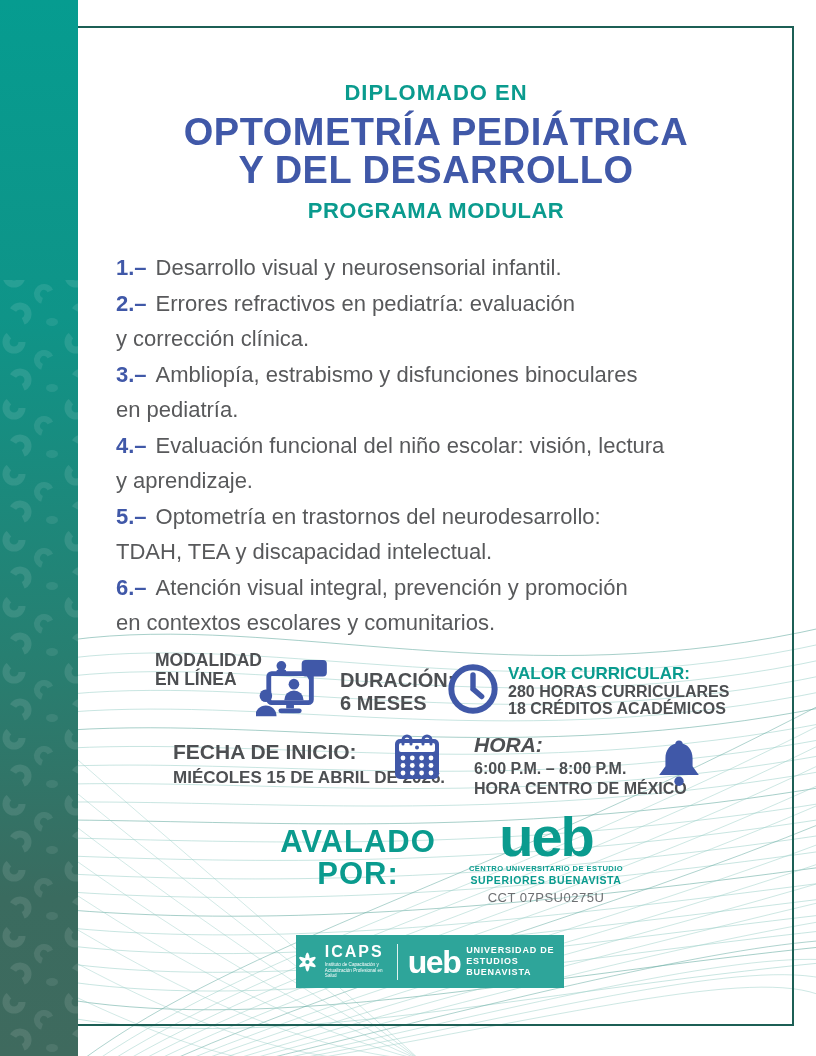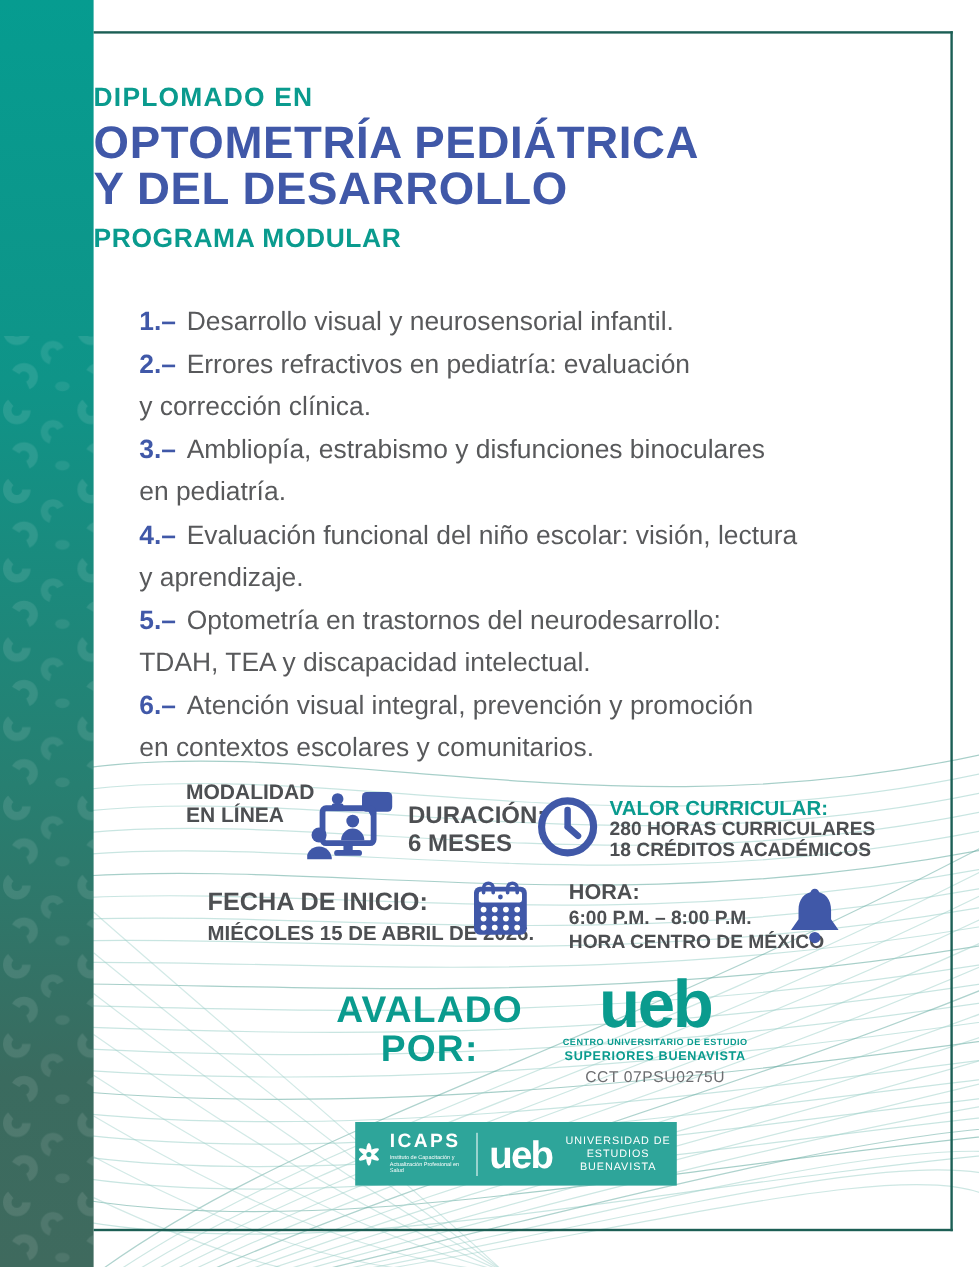--- a/index.html
+++ b/index.html
@@ -23,21 +23,21 @@
   
   .frame{position:absolute;left:78px;top:26px;width:716px;height:1000px;z-index:2;
     border-top:2px solid var(--frame);border-right:2px solid var(--frame);border-bottom:2px solid var(--frame);
     pointer-events:none;}
 
   #waves{position:absolute;left:0;top:0;z-index:0;}
 
   .content{position:absolute;inset:0;z-index:3;}
 
   
-  .header{position:absolute;left:78px;width:716px;top:68px;text-align:left;}
+  .header{position:absolute;left:78px;width:716px;top:80px;text-align:center;}
   .eyebrow{font-size:22px;font-weight:bold;color:var(--teal);letter-spacing:1px;}
   .title{font-size:38px;font-weight:bold;color:var(--blue);line-height:38px;margin-top:7px;letter-spacing:0.5px;}
   .subtitle{font-size:22px;font-weight:bold;color:var(--teal);margin-top:9px;letter-spacing:0.5px;}
 
   
   .modules{position:absolute;left:116px;top:250px;width:680px;font-size:22px;color:var(--text-gray);line-height:35.5px;}
   .module{margin:0;}
   .mnum{color:var(--blue);font-weight:bold;margin-right:9px;}
   .mtext{white-space:pre-line;}
 
@@ -49,21 +49,21 @@
   .icon-clock{position:absolute;left:447px;top:663px;width:52px;height:52px;}
   .curricular{position:absolute;left:508px;top:665px;line-height:17.5px;}
   .curricular .c-title{font-size:17px;font-weight:bold;color:var(--teal);}
   .curricular .c-line{font-size:16px;font-weight:bold;color:var(--label-gray);}
 
   .start-date{position:absolute;left:173px;top:740px;}
   .start-date .d-title{font-size:21px;font-weight:bold;color:var(--label-gray);}
   .start-date .d-value{font-size:17px;font-weight:bold;color:var(--label-gray);margin-top:4px;}
   .icon-calendar{position:absolute;left:393px;top:731px;width:48px;height:52px;}
   .time{position:absolute;left:474px;top:733px;}
-  .time .d-title{font-size:18px;font-weight:bold;color:var(--label-gray);}
+  .time .d-title{font-size:21px;font-weight:bold;color:var(--label-gray);font-style:italic;}
   .time .d-line{font-size:16px;font-weight:bold;color:var(--label-gray);margin-top:3px;line-height:17px;}
   .icon-bell{position:absolute;left:656px;top:739px;width:46px;height:48px;}
 
   
   .avalado{position:absolute;left:238px;top:826px;width:240px;text-align:center;
     font-size:31px;font-weight:bold;color:var(--teal);line-height:32px;letter-spacing:1px;white-space:pre-line;}
   .ueb-cert{position:absolute;left:468px;top:812px;width:156px;text-align:center;}
   .ueb-wordmark-big{font-size:56px;font-weight:bold;color:var(--teal);line-height:50px;letter-spacing:-2px;}
   .ueb-line1{font-size:7.6px;font-weight:bold;color:var(--teal);letter-spacing:0.4px;margin-top:2px;}
   .ueb-line2{font-size:10.5px;font-weight:bold;color:var(--teal);letter-spacing:0.6px;margin-top:1px;}
@@ -72,21 +72,21 @@
   
   .footer-band{position:absolute;left:296px;top:935px;width:268px;height:53px;background:var(--footer-teal);
     display:flex;align-items:center;justify-content:center;gap:10px;color:#ffffff;}
   .icaps{display:flex;align-items:center;gap:6px;}
   .icaps-text{display:flex;flex-direction:column;}
   .icaps-name{font-size:16px;font-weight:bold;letter-spacing:2px;line-height:16px;}
   .icaps-tagline{font-size:4.6px;white-space:pre-line;line-height:5.5px;margin-top:2px;}
   .foot-divider{width:1px;height:36px;background:rgba(255,255,255,0.85);}
   .ueb-foot{display:flex;align-items:center;gap:6px;}
   .ueb-foot-wordmark{font-size:32px;font-weight:bold;letter-spacing:-1.5px;line-height:30px;}
-  .ueb-foot-name{font-size:9px;font-weight:normal;letter-spacing:0.8px;white-space:pre-line;line-height:11px;text-align:center;}
+  .ueb-foot-name{font-size:9px;font-weight:bold;letter-spacing:0.8px;white-space:pre-line;line-height:11px;}
 </style>
 </head>
 <body>
 
 <div class="page">
 
   <svg id="waves" width="816" height="1056">
       <path d="M 70 640 C 280 612, 520 698, 830 626" fill="none" stroke="#5fa89d" stroke-width="1" opacity="0.55"></path>
       <path d="M 70 658 C 280 633, 520 712, 830 642" fill="none" stroke="#9bcfc8" stroke-width="1" opacity="0.55"></path>
       <path d="M 70 676 C 280 654, 520 726, 830 658" fill="none" stroke="#9bcfc8" stroke-width="1" opacity="0.55"></path>

